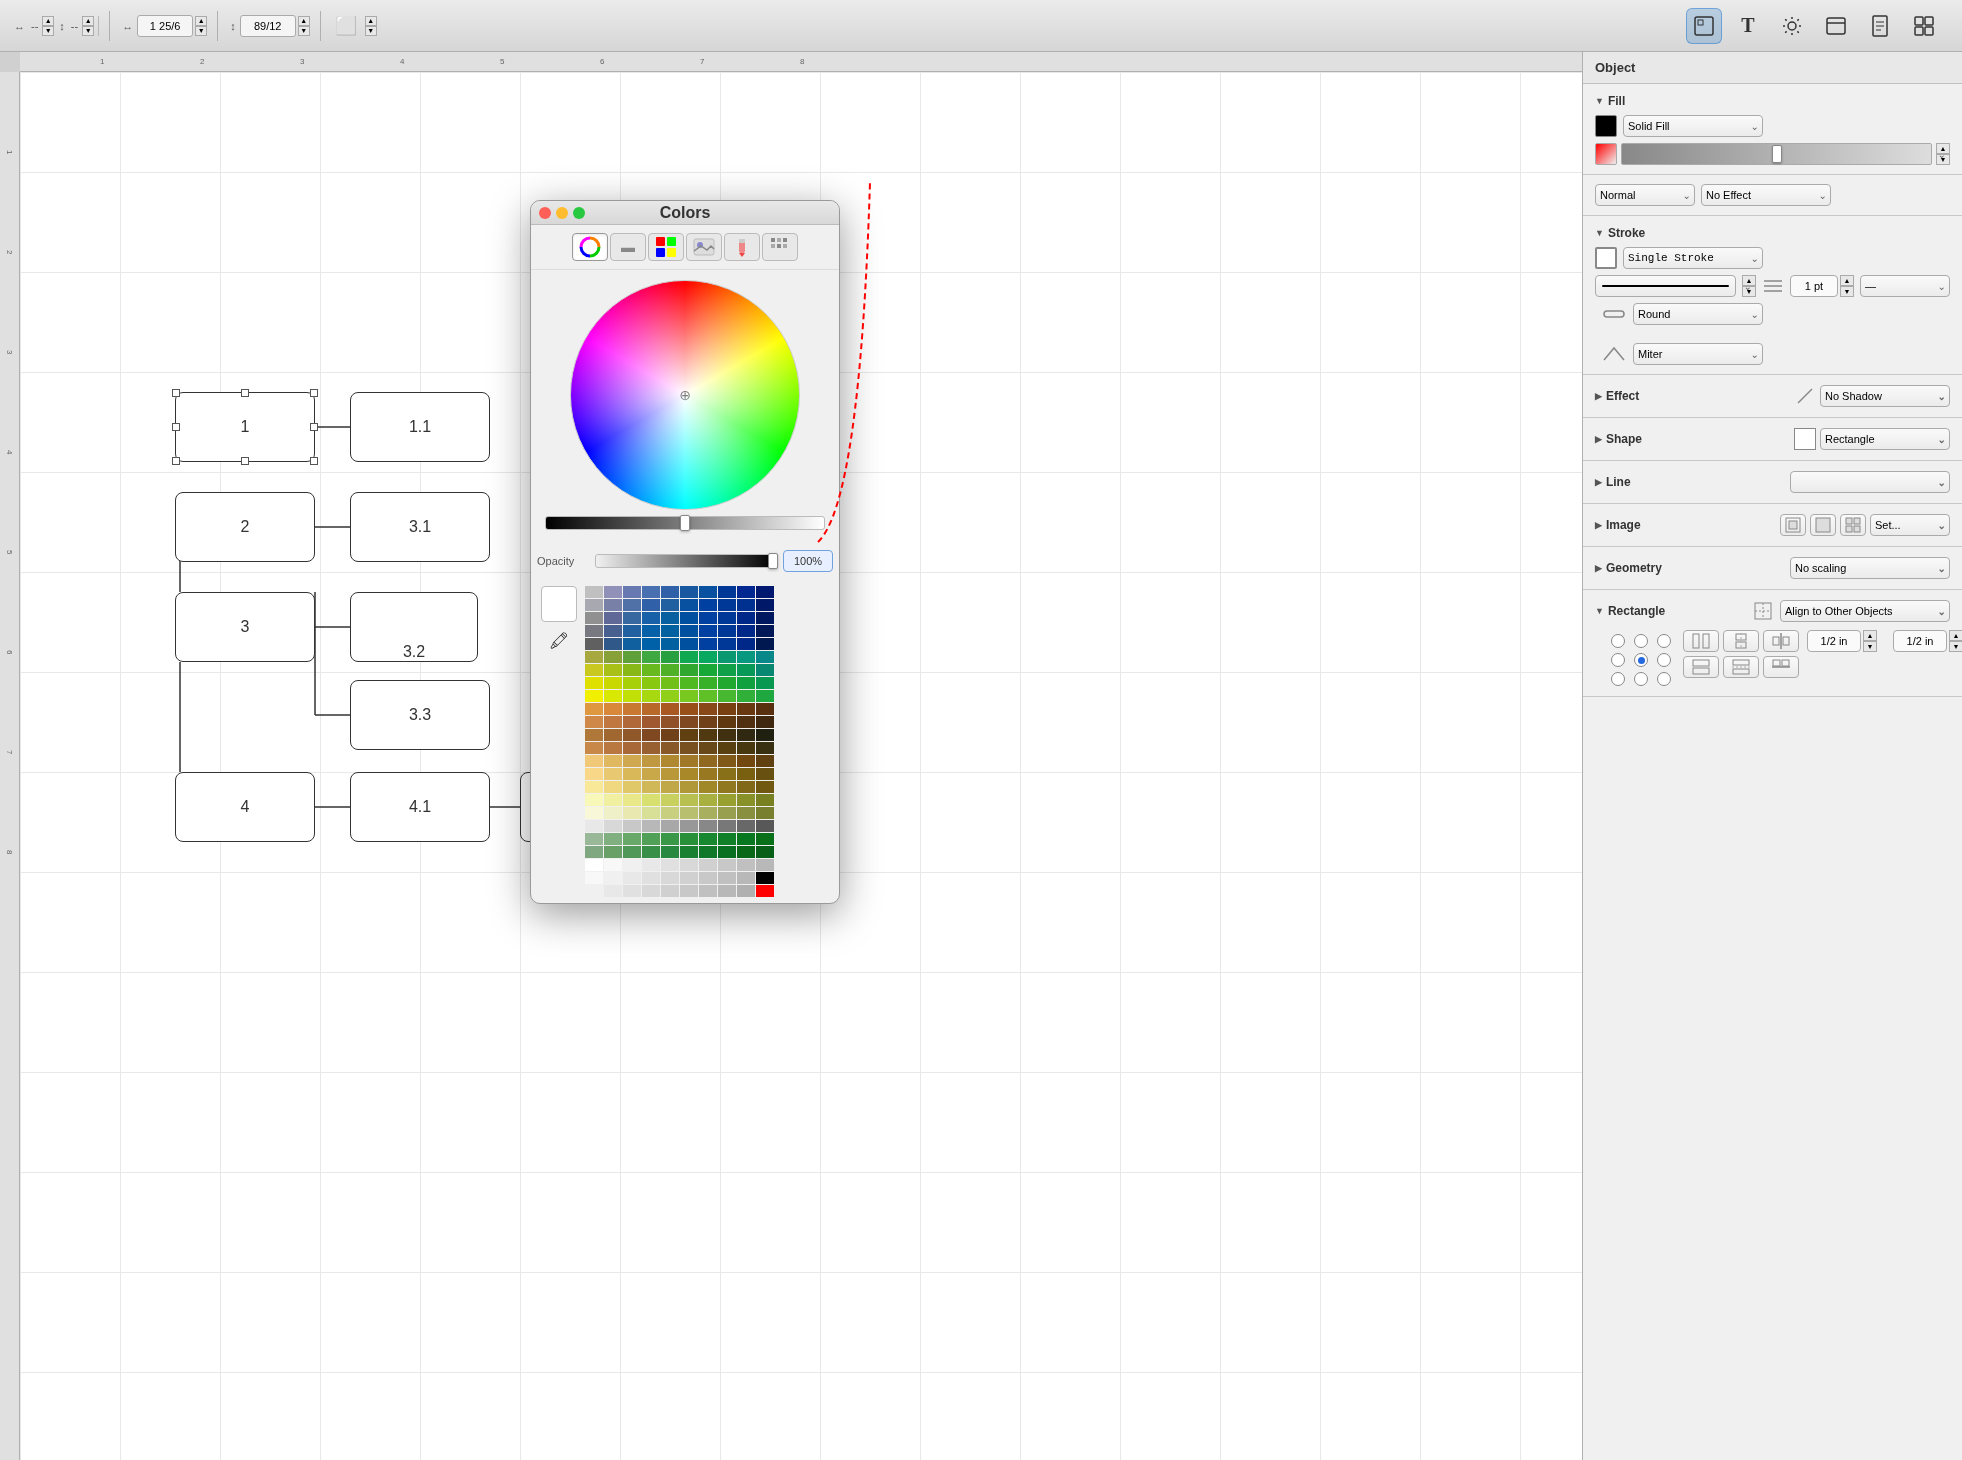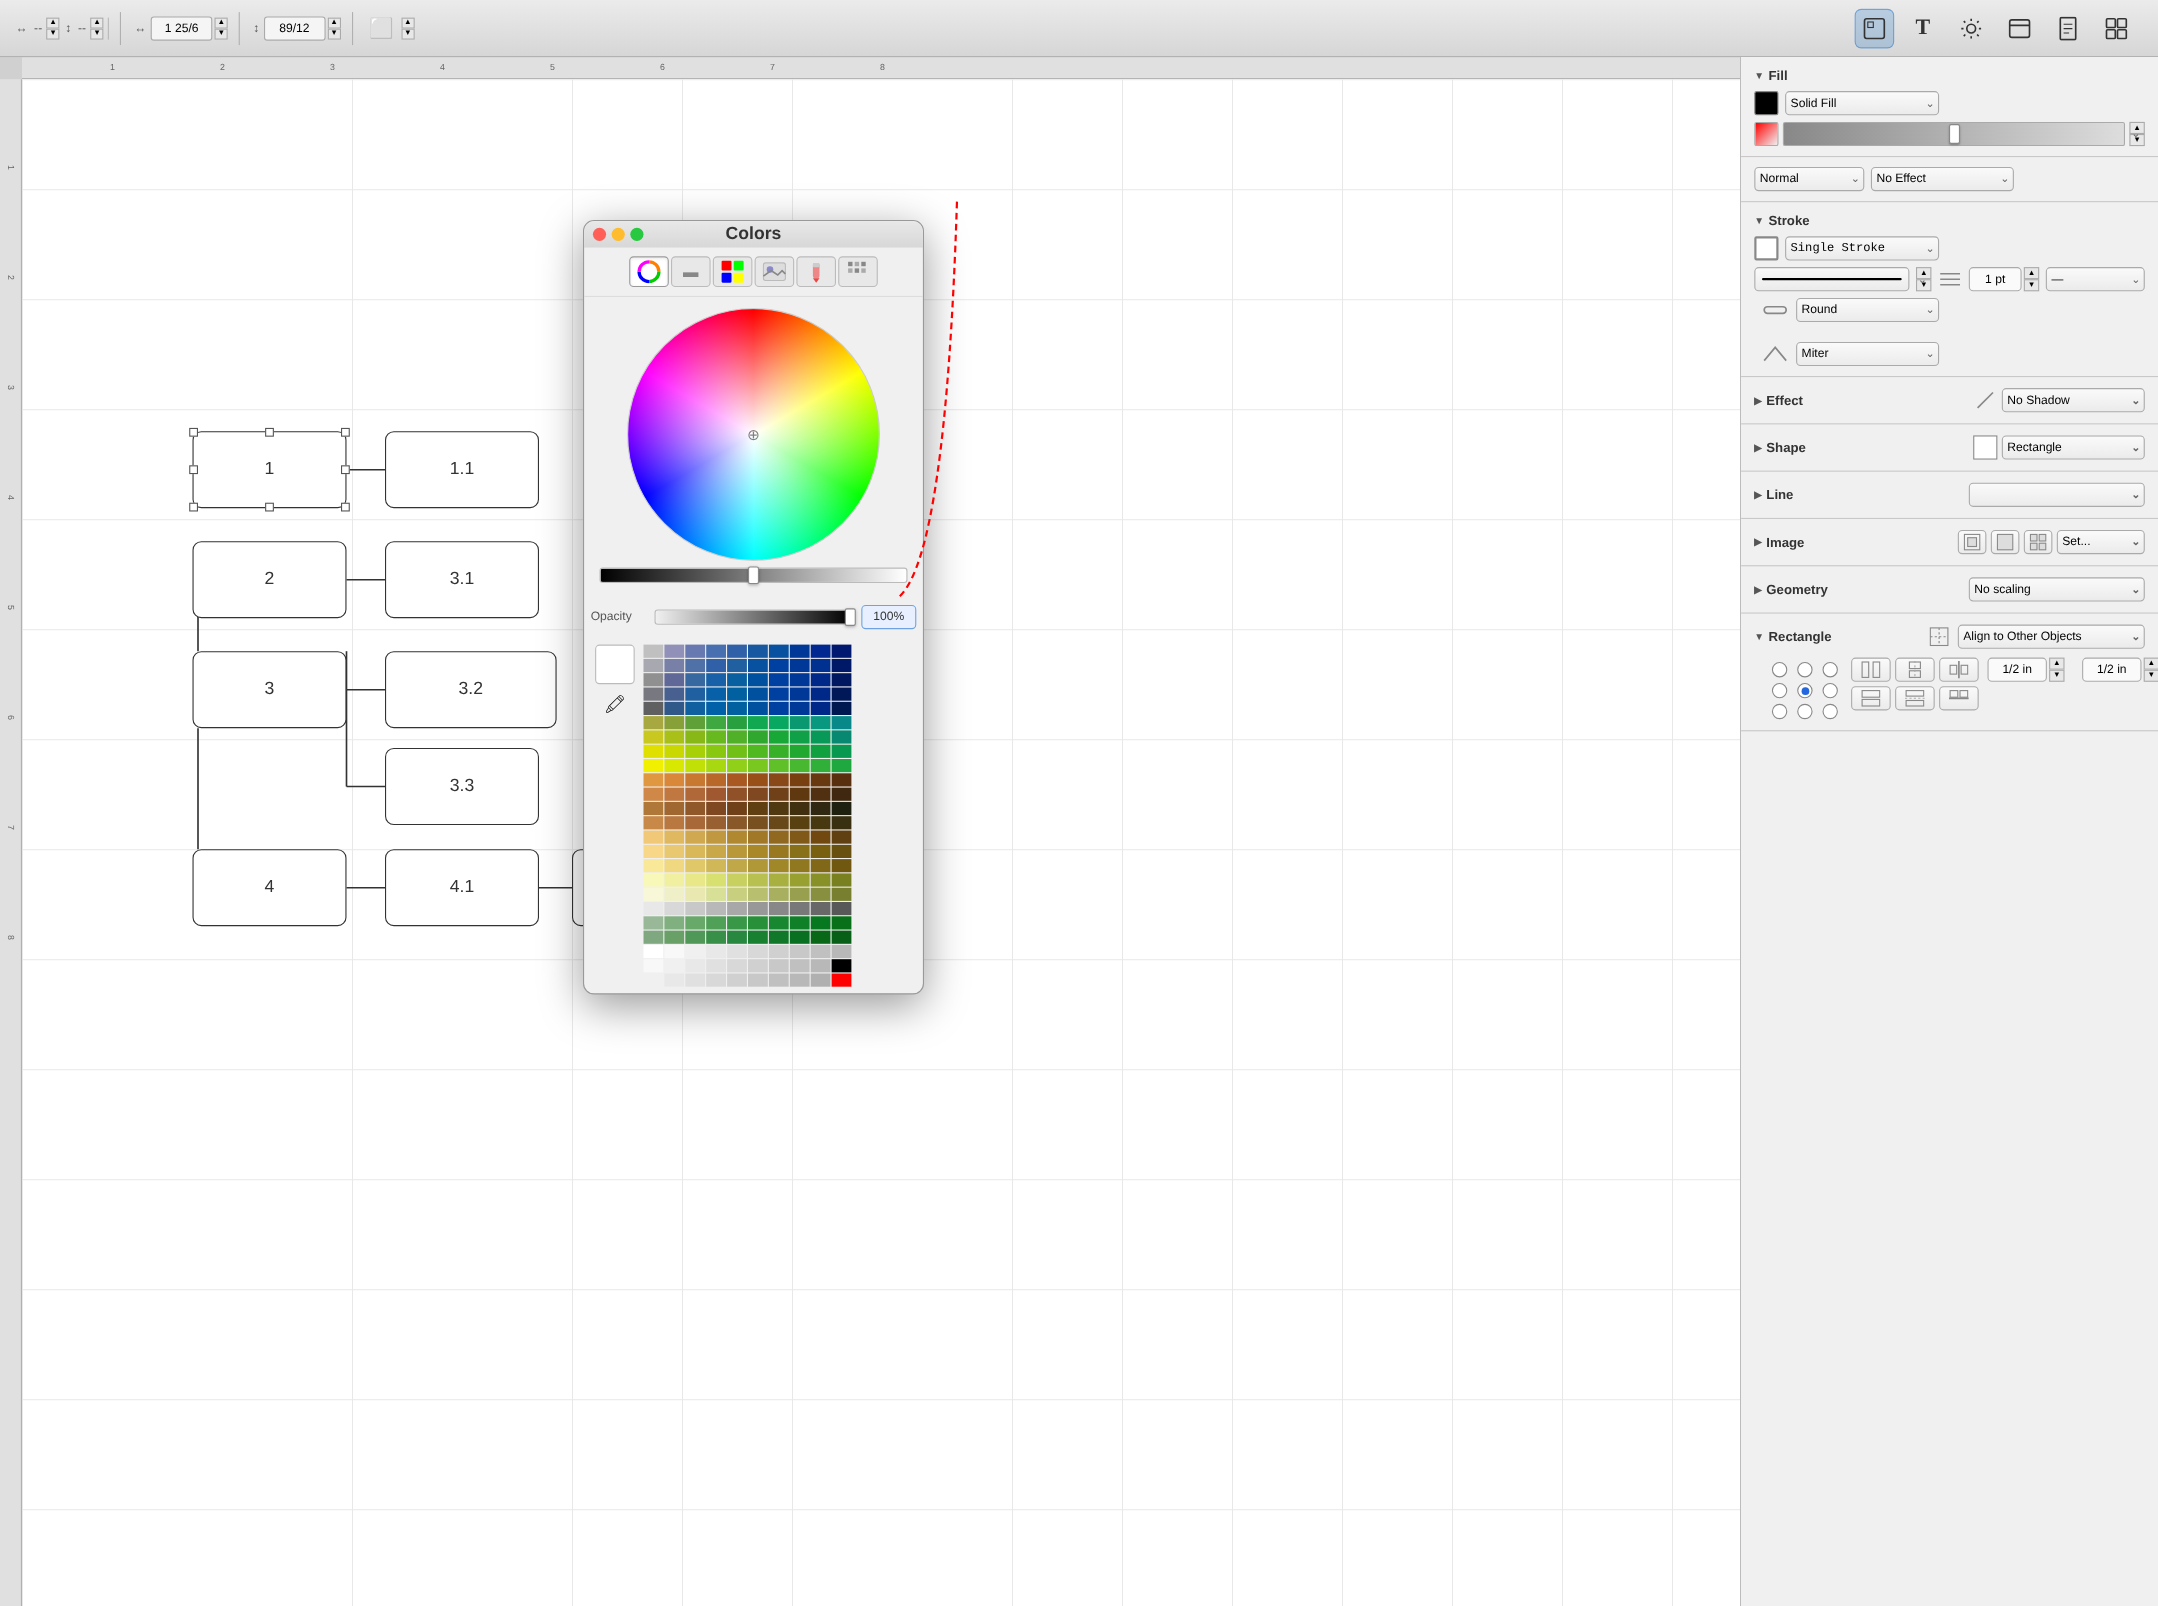--- a/index.html
+++ b/index.html
@@ -498,21 +498,21 @@
       </div>
 
       <div class="diagram-box" style="left:330px; top:420px; width:140px; height:70px;">
         <span>3.1</span>
       </div>
 
       <div class="diagram-box" style="left:155px; top:520px; width:140px; height:70px;">
         <span>3</span>
       </div>
 
-      <div class="diagram-box" style="left:330px; top:520px; width:156px; height:70px;">
+      <div class="diagram-box" style="left:330px; top:520px; width:128px; height:70px;align-items:flex-end;">
         <span>3.2</span>
       </div>
 
       <div class="diagram-box" style="left:330px; top:608px; width:140px; height:70px;">
         <span>3.3</span>
       </div>
 
       <div class="diagram-box" style="left:155px; top:700px; width:140px; height:70px;">
         <span>4</span>
       </div>
@@ -854,20 +854,21 @@
           </div>
       </div>
     </div>
 
     <svg class="dashed-line-svg" style="position:absolute; top:0; left:0; width:100%; height:100%; overflow:visible; pointer-events:none; z-index:200;">
       <path d="M 818 490 Q 860 450 870 130" stroke="red" stroke-width="2" fill="none" stroke-dasharray="6,4"></path>
     </svg>
   </div>
 
   <div class="right-panel">
+    <div class="panel-header">Object</div>
 
     <div class="panel-section">
       <div class="section-header">
         <span class="section-triangle">▼</span>
         <span>Fill</span>
       </div>
       <div class="section-row">
         <div class="color-swatch" style="background:#000;"></div>
         <div class="select-wrapper">
           <select class="panel-select" style="width:140px;">

